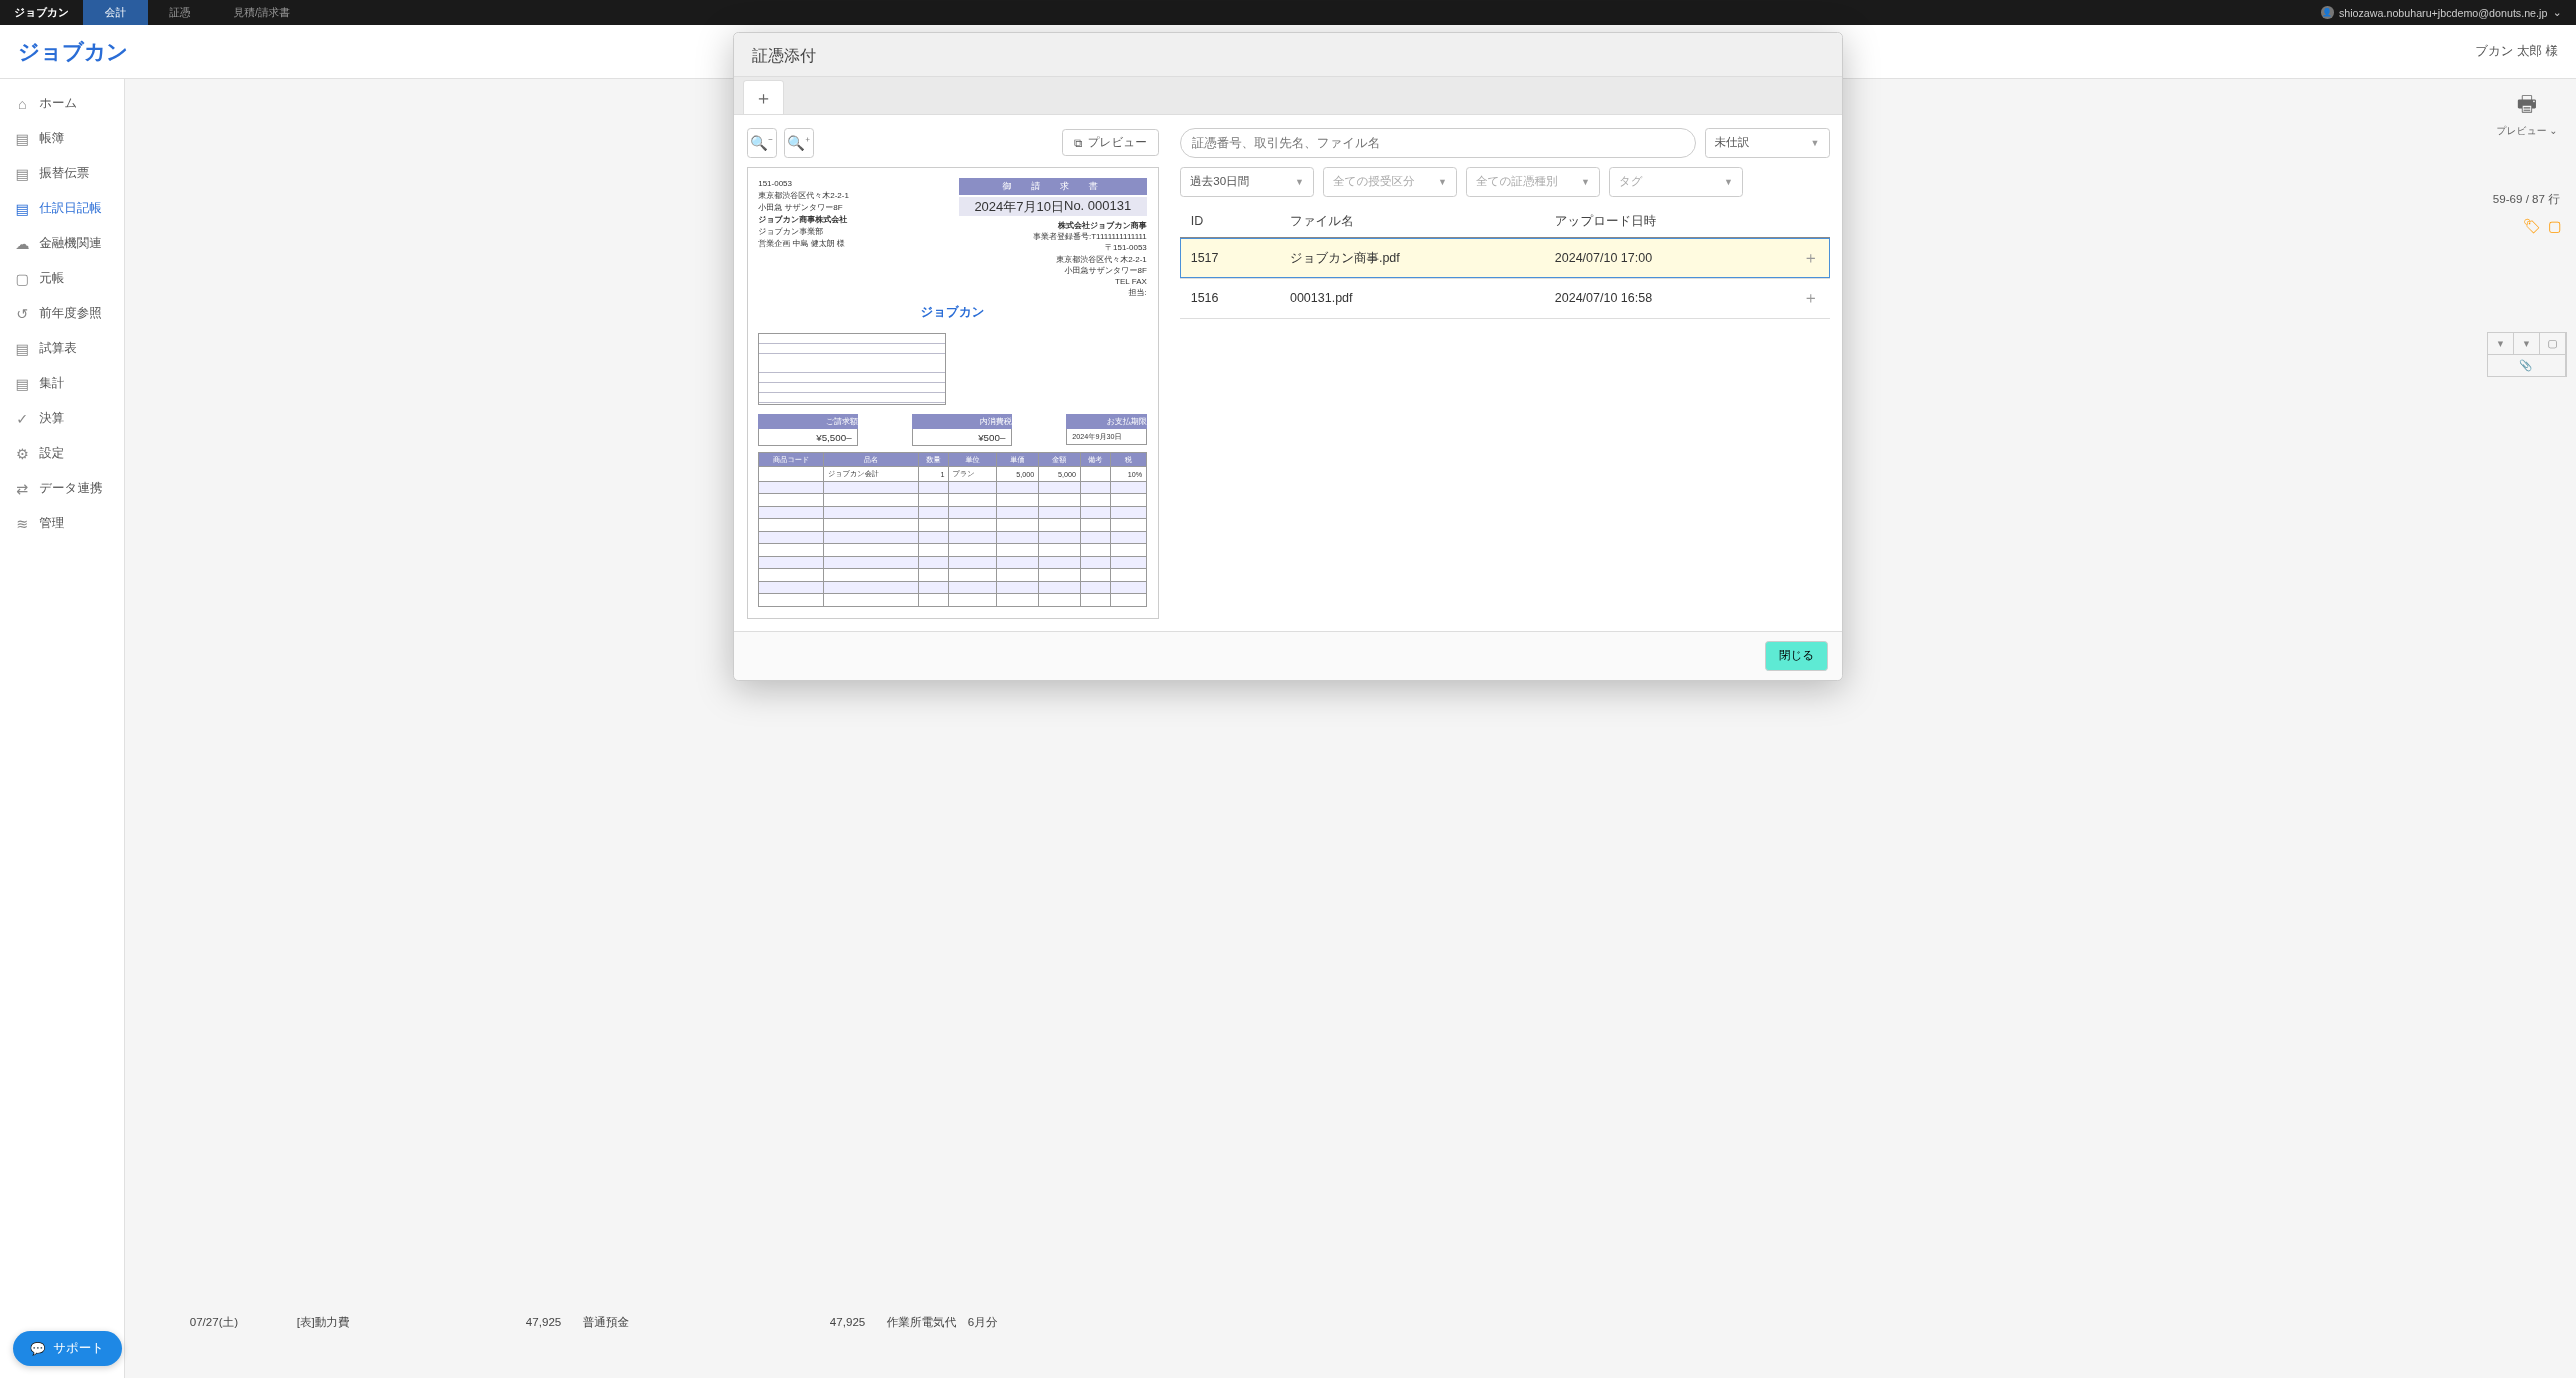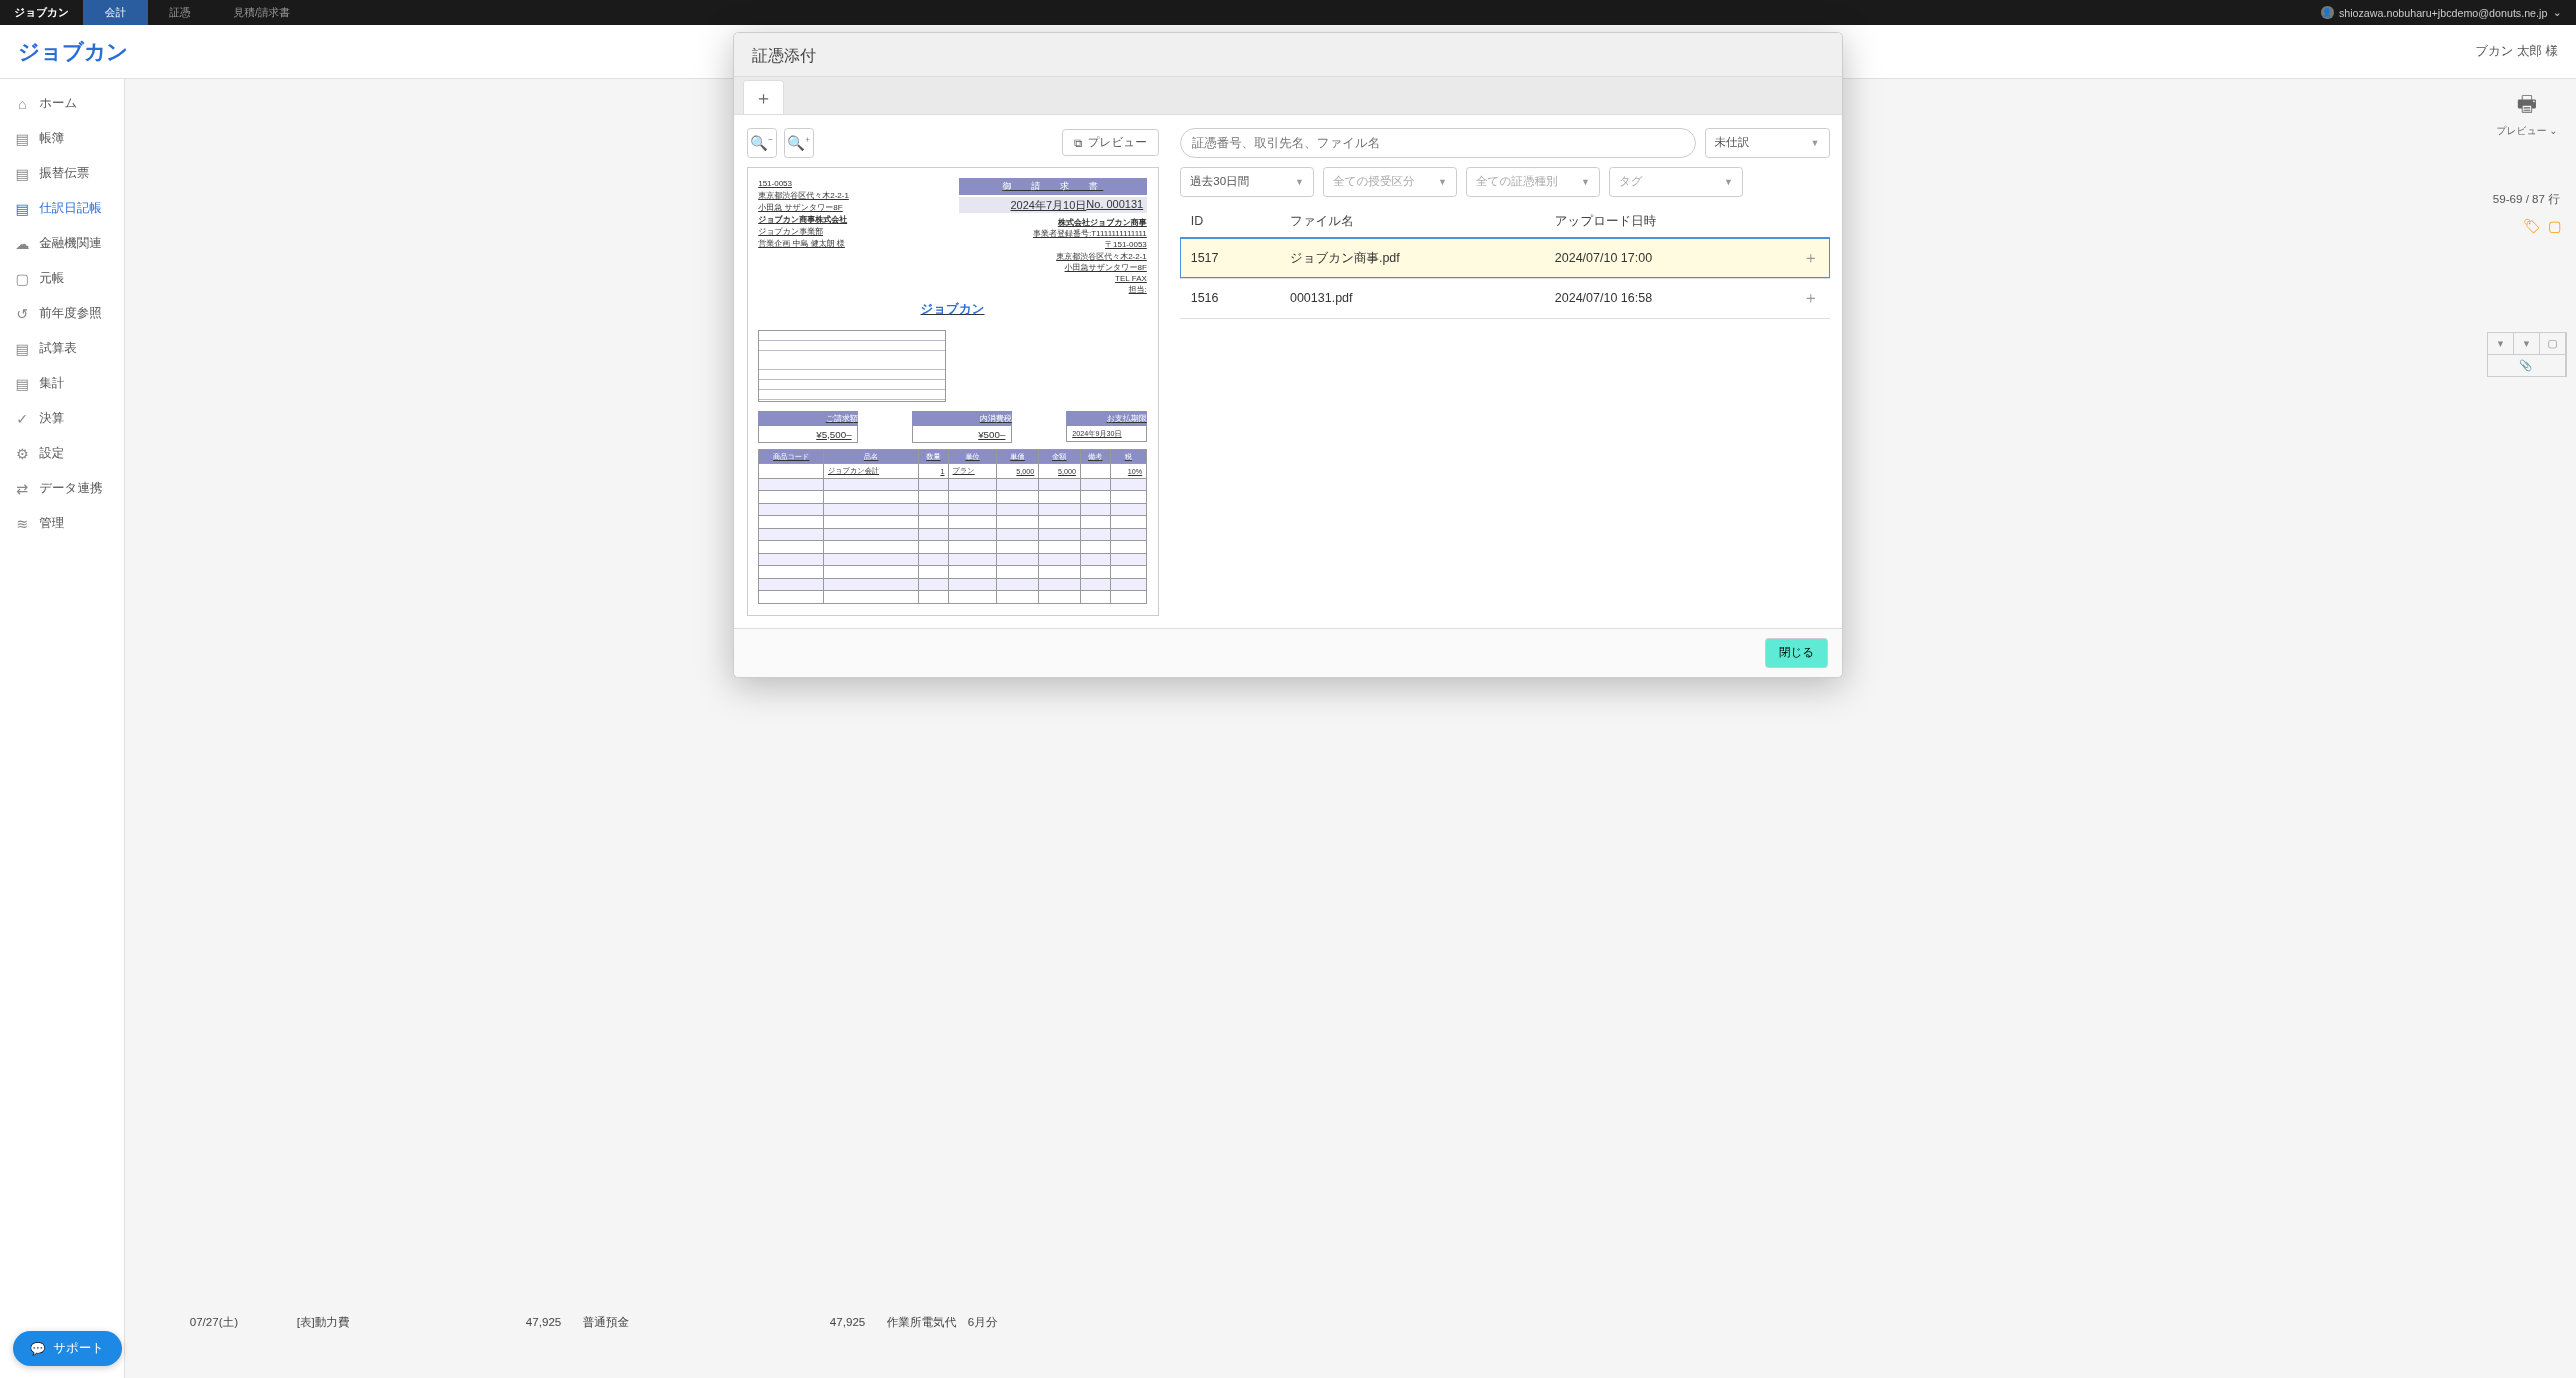--- a/index.html
+++ b/index.html
@@ -47,26 +47,26 @@
 .modal-tab-add { width: 41px; height: 34px; background: #fff; border: 0.9px solid #ddd; border-bottom: none; border-radius: 3.6px 3.6px 0 0; display: flex; align-items: center; justify-content: center; font-size: 18px; color: #666; cursor: pointer; margin-top: 3.6px; }
 
 .modal-body { flex: 1; display: flex; background: #fff; padding: 12.5px; gap: 21.5px; overflow: hidden; }
 
 
 .preview-col { width: 412px; display: flex; flex-direction: column; }
 .preview-toolbar { display: flex; align-items: center; gap: 7.2px; margin-bottom: 9px; }
 .zoom-btn { width: 30px; height: 30px; border: 0.9px solid #ccc; border-radius: 3.6px; background: #fff; display: flex; align-items: center; justify-content: center; cursor: pointer; color: #888; font-size: 14.3px; }
 .preview-open { margin-left: auto; border: 0.9px solid #ccc; border-radius: 3.6px; padding: 5.4px 10.7px; background: #fff; cursor: pointer; display: flex; align-items: center; gap: 5.4px; font-size: 11.6px; color: #555; }
 
-.doc-preview { flex: 1; border: 0.9px solid #ccc; background: #fff; padding: 10.7px; font-size: 8px; color: #333; overflow: hidden; position: relative; text-decoration: underline; }
+.doc-preview { flex: 1; border: 0.9px solid #ccc; background: #fff; padding: 10.7px; font-size: 8px; color: #333; overflow: hidden; position: relative; }
 .doc-row { display: flex; justify-content: space-between; margin-bottom: 5.4px; }
 .doc-left-block { font-size: 8px; line-height: 1.5; }
 .doc-right-block { text-align: right; font-size: 8px; line-height: 1.4; }
 .doc-title-band { background: #8a8ec5; color: #fff; text-align: center; padding: 1.8px 0; letter-spacing: 5.4px; font-size: 9px; margin-bottom: 1.8px; }
-.doc-sub-band { display: flex; justify-content: flex-end; background: #e6e6f2; padding: 0.9px 3.6px; font-size: 11px; }
+.doc-sub-band { display: flex; justify-content: center; background: #e6e6f2; padding: 0.9px 3.6px; font-size: 13px; }
 .doc-brand { color: #2a6dd6; font-weight: bold; font-size: 12.5px; text-align: center; margin: 3.6px 0; }
 .doc-memo { margin-top: 9px; width: 188px; height: 72px; border: 0.9px solid #999; background: repeating-linear-gradient(to bottom, transparent 0, transparent 9px, #bbc 9px, #bbc 9.8px); }
 .stamp-boxes { margin-left: auto; width: 81px; }
 .stamp-row { display: flex; }
 .stamp-cell { flex: 1; border: 0.9px solid #999; height: 10.7px; font-size: 6.3px; text-align: center; background: #eef; }
 .stamp-body-row { display: flex; }
 .stamp-body-cell { flex: 1; border: 0.9px solid #999; border-top: none; height: 23px; }
 .bank-info { font-size: 7.2px; margin-top: 5.4px; }
 .summary-row { display: flex; gap: 54px; margin-top: 9px; }
 .summary-box { flex: 1; }

